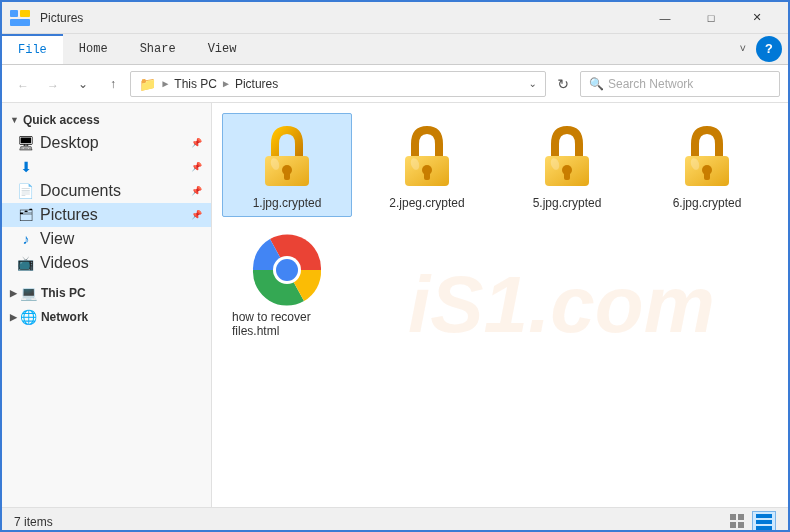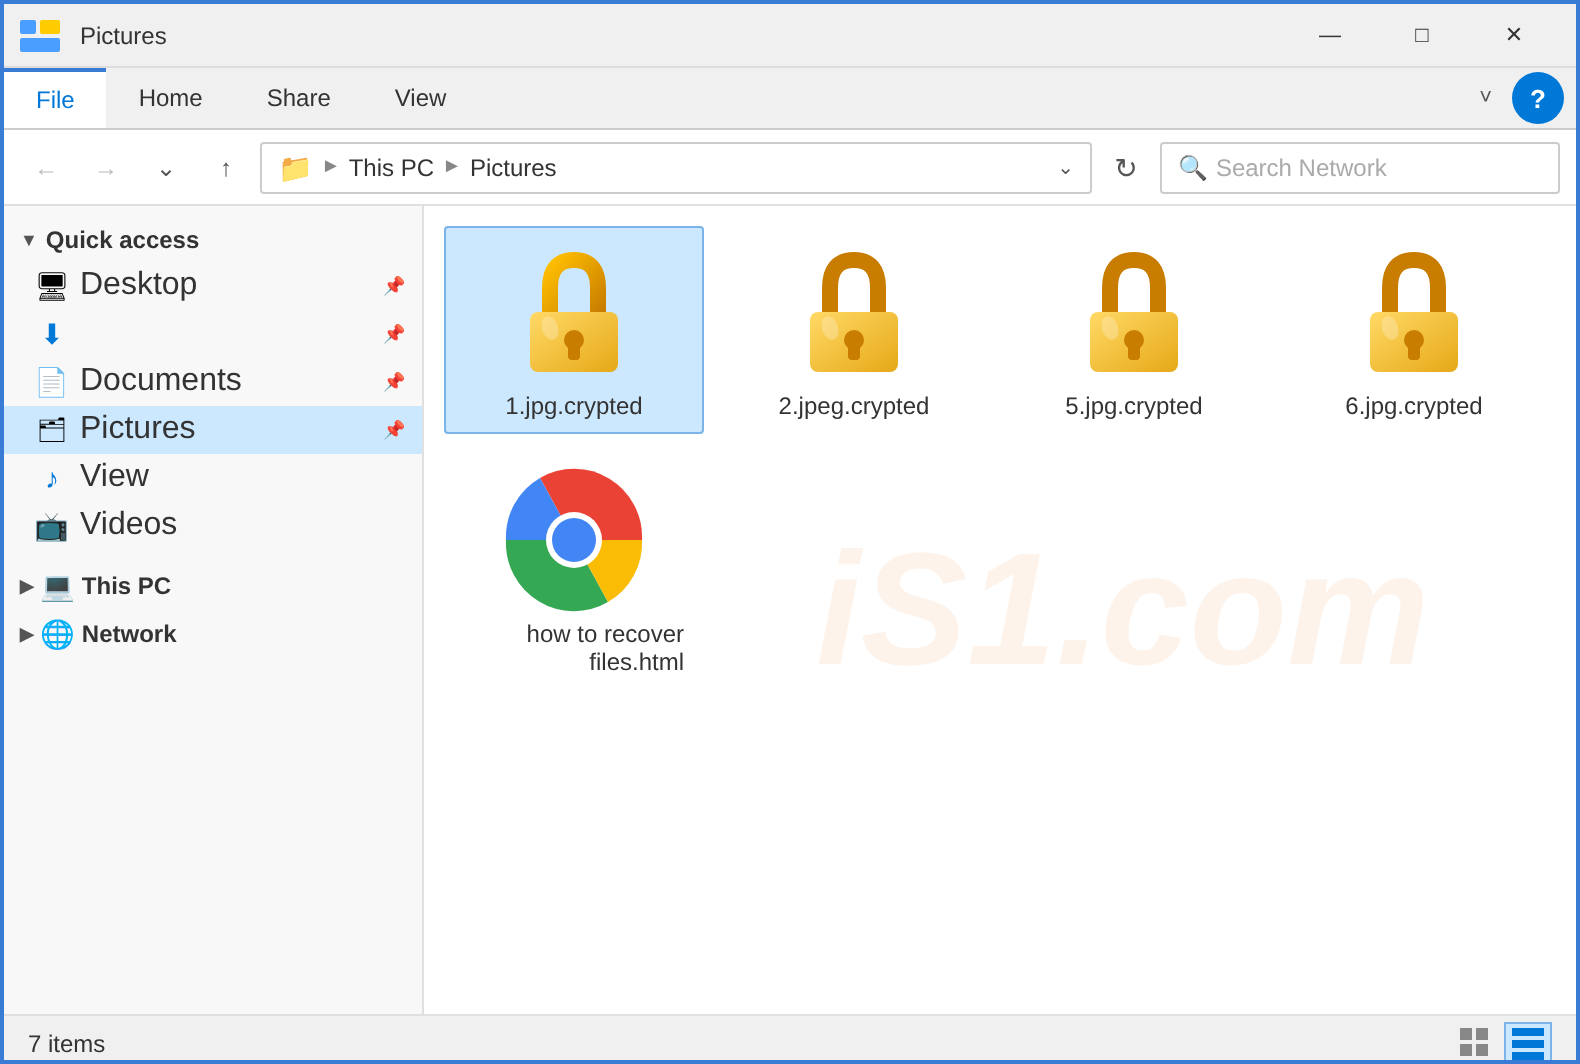--- a/index.html
+++ b/index.html
@@ -7,21 +7,21 @@
 
     
     .titlebar { background: #f0f0f0; height: 32px; display: flex; align-items: center; padding: 0 8px; border-bottom: 1px solid #ddd; }
     .titlebar-icon { width: 20px; height: 16px; margin-right: 6px; display: flex; align-items: center; gap: 2px; }
     .titlebar-title { flex: 1; font-size: 12px; color: #333; margin-left: 4px; }
     .titlebar-controls { display: flex; gap: 0; }
     .titlebar-btn { width: 46px; height: 32px; display: flex; align-items: center; justify-content: center; font-size: 11px; cursor: pointer; color: #333; background: transparent; border: none; }
 
     
     .ribbon { background: #f0f0f0; border-bottom: 1px solid #ccc; }
-    .ribbon-tabs { display: flex; align-items: center; height: 30px; }
+    .ribbon-tabs { display: flex; align-items: center; height: 30px; font-family: Liberation Mono, monospace; }
     .ribbon-tab { padding: 0 16px; height: 100%; display: flex; align-items: center; font-size: 12px; cursor: pointer; color: #333; }
     .ribbon-tab.active { background: #fff; border-top: 2px solid #3a7bd5; color: #0078d7; }
     .ribbon-chevron { margin-left: auto; padding: 0 10px; font-size: 11px; color: #555; cursor: pointer; }
     .ribbon-help { width: 26px; height: 26px; background: #0078d7; border-radius: 50%; display: flex; align-items: center; justify-content: center; color: #fff; font-size: 13px; font-weight: bold; margin-right: 6px; cursor: pointer; }
 
     
     .addressbar { height: 38px; background: #fff; display: flex; align-items: center; padding: 0 8px; gap: 4px; border-bottom: 1px solid #e0e0e0; }
     .nav-btn { width: 26px; height: 26px; display: flex; align-items: center; justify-content: center; color: #555; cursor: pointer; border: 1px solid transparent; border-radius: 2px; font-size: 12px; }
     .nav-btn.disabled { color: #bbb; cursor: default; }
     .breadcrumb-bar { flex: 1; height: 26px; border: 1px solid #ccc; border-radius: 2px; display: flex; align-items: center; padding: 0 8px; gap: 4px; background: #fff; font-size: 12px; cursor: pointer; }
@@ -44,21 +44,21 @@
     .sidebar-icon { width: 16px; height: 16px; display: flex; align-items: center; justify-content: center; font-size: 14px; flex-shrink: 0; }
     .expand-arrow { font-size: 9px; color: #555; }
 
     
     .content { flex: 1; background: #fff; padding: 10px; overflow-y: auto; position: relative; }
     .watermark { position: absolute; top: 50%; left: 50%; transform: translate(-30%, -50%); opacity: 0.08; font-size: 80px; font-weight: 900; color: #e87000; font-style: italic; pointer-events: none; white-space: nowrap; z-index: 0; }
     .files-grid { display: grid; grid-template-columns: repeat(4, 130px); gap: 10px; position: relative; z-index: 1; }
     .file-item { display: flex; flex-direction: column; align-items: center; padding: 6px; cursor: pointer; border: 1px solid transparent; border-radius: 2px; min-width: 100px; }
     .file-item.selected { background: #cce8ff; border-color: #7ab4e8; }
     .file-icon { width: 72px; height: 72px; position: relative; margin-bottom: 4px; }
-    .file-label { font-size: 12px; color: #333; text-align: right; max-width: 110px; word-break: break-word; }
+    .file-label { font-size: 12px; color: #333; text-align: left; max-width: 110px; word-break: break-word; }
 
     
     .padlock { width: 72px; height: 72px; }
 
     
     .statusbar { height: 28px; background: #f0f0f0; border-top: 1px solid #e0e0e0; display: flex; align-items: center; padding: 0 12px; gap: 10px; font-size: 12px; color: #333; }
     .statusbar-count { flex: 1; }
     .view-icons { display: flex; gap: 2px; margin-left: auto; }
     .view-btn { width: 24px; height: 22px; display: flex; align-items: center; justify-content: center; cursor: pointer; border: 1px solid transparent; }
     .view-btn.active { background: #cce8ff; border-color: #7ab4e8; }

